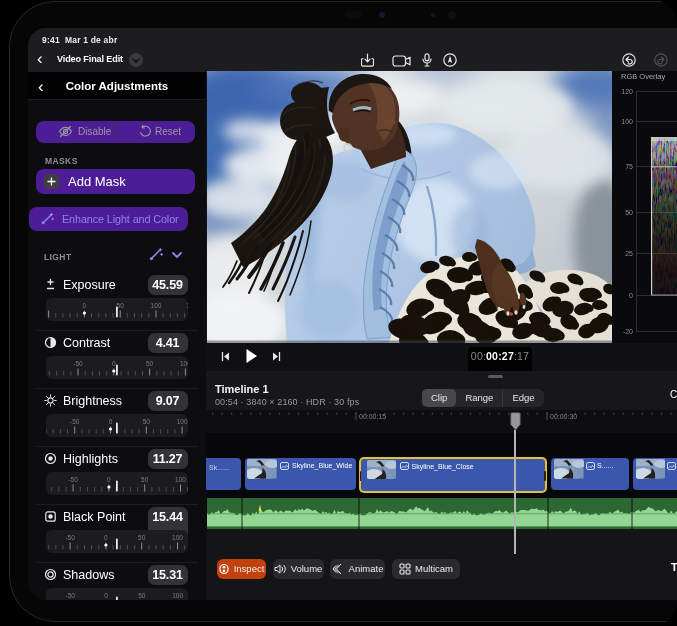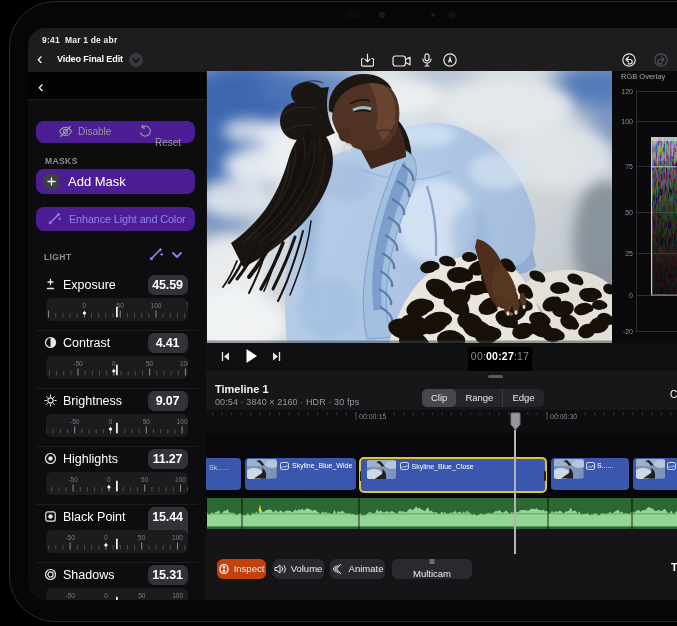--- a/index.html
+++ b/index.html
@@ -1,18 +1,18 @@
 <!DOCTYPE html>
 <html><head>
 <meta charset="utf-8">
 <style>
 * { margin:0; padding:0; box-sizing:border-box; }
 html,body { width:677px; height:626px; background:#000; overflow:hidden;
   font-family:"Liberation Sans", sans-serif; }
-#stage { position:relative; width:677px; height:626px; background:#000; overflow:hidden; }
+#stage { position:relative; width:677px; height:626px; background:#000; overflow:hidden;border-radius:24px; }
 .abs { position:absolute; }
 
 
 #device { left:9px; top:1px; width:780px; height:621px; border-radius:46px;
   background:#060607; border:1.5px solid #29292b; }
 #screen { left:28px; top:28px; width:672px; height:572px;
   border-radius:18px 0 0 18px; background:#151517; overflow:hidden; }
 
 
 
@@ -99,50 +99,51 @@
       <circle cx="7" cy="7" r="6.2"></circle>
       <path d="M4 6.5 L6.5 4 M4 6.5 L6.5 9 M4.2 6.5 H8 a2.2 2.2 0 0 1 0 4.4 H6" stroke-linecap="round" stroke-linejoin="round"></path>
     </svg>
     <svg class="abs icon" style="left:626px;top:25px;" width="14" height="14" viewBox="0 0 14 14" fill="none" stroke="#515155" stroke-width="1.2">
       <circle cx="7" cy="7" r="6.2"></circle>
       <path d="M10 6.5 L7.5 4 M10 6.5 L7.5 9 M9.8 6.5 H6 a2.2 2.2 0 0 0 0 4.4 H8" stroke-linecap="round" stroke-linejoin="round"></path>
     </svg>
 
     <div class="abs" id="panel"></div>
     <div class="abs" id="panelhead" style="left:0;top:44px;width:178px;">
+      <div class="t">Color Adjustments</div>
       <div class="abs backch" style="left:10px;top:5px;">‹</div>
     </div>
     <div id="panelbody">
 
       <div class="abs pbtn" style="left:8px;top:93px;width:159px;height:21.5px;">
         <div class="abs" style="left:79px;top:3px;width:1px;height:15px;background:#39393d;"></div>
         <svg class="abs" style="left:22px;top:4px;" width="15" height="13" viewBox="0 0 15 13" fill="none" stroke="#98989d" stroke-width="1.1">
           <path d="M1.5 6.5 C3.2 3.7 5.2 2.4 7.5 2.4 C9.8 2.4 11.8 3.7 13.5 6.5 C11.8 9.3 9.8 10.6 7.5 10.6 C5.2 10.6 3.2 9.3 1.5 6.5 Z"></path>
           <circle cx="7.5" cy="6.5" r="2.1"></circle>
           <path d="M2.5 11.5 L12.5 1.5" stroke-linecap="round"></path>
         </svg>
         <div class="abs dim" style="left:42px;top:5px;font-size:10px;">Disable</div>
         <svg class="abs" style="left:103px;top:4px;" width="12" height="13" viewBox="0 0 12 13" fill="none" stroke="#98989d" stroke-width="1.1">
           <path d="M3.2 2.2 A5 5 0 1 1 1.6 7.8" stroke-linecap="round"></path>
           <path d="M3.6 0.4 L3.2 2.6 L5.4 3.1" stroke-linecap="round" stroke-linejoin="round"></path>
         </svg>
-        <div class="abs dim" style="left:119px;top:16px;font-size:10px;">Reset</div>
+        <div class="abs dim" style="left:119px;top:5px;font-size:10px;">Reset</div>
       </div>
 
       <div class="abs seclabel" style="left:17px;top:128px;">MASKS</div>
       <div class="abs pbtn" style="left:8px;top:141px;width:159px;height:24.5px;">
         <div class="abs" style="left:8px;top:5px;width:15px;height:15px;border-radius:4px;background:#3e3e43;">
           <svg width="15" height="15" viewBox="0 0 15 15">
               <path d="M7.5 4 v7 M4 7.5 h7" stroke="#fff" stroke-width="1.3" stroke-linecap="round"></path>
             </svg>
         </div>
         <div class="abs" style="left:32px;top:5px;font-size:13px;color:#fff;">Add Mask</div>
       </div>
 
-      <div class="abs pbtn" style="left:8px;top:179px;width:159px;height:23.5px;">
+      <div class="abs pbtn" style="left:1px;top:179px;width:159px;height:23.5px;">
         <svg class="abs" style="left:11px;top:5px;" width="14" height="14" viewBox="0 0 14 14">
           <path d="M4.5 9.5 L10.5 3.5" stroke="#8d83f3" stroke-width="1.5" stroke-linecap="round"></path>
           <circle cx="3.2" cy="10.8" r="1.5" fill="#8d83f3"></circle>
           <path d="M11.5 1.2 v2.6 M10.2 2.5 h2.6 M12.8 6 v1.8 M11.9 6.9 h1.8" stroke="#8d83f3" stroke-width="1" stroke-linecap="round"></path>
         </svg>
         <div class="abs purple" style="left:33px;top:6px;font-size:10.8px;letter-spacing:-0.1px;">Enhance Light and Color</div>
       </div>
 
       <div class="abs seclabel" style="left:16px;top:224px;">LIGHT</div>
       <svg class="abs" style="left:120px;top:219px;" width="15" height="15" viewBox="0 0 14 14">
@@ -870,21 +871,21 @@
           <path d="M8 4 a3 3 0 0 1 0 4 M10 2.5 a5.5 5.5 0 0 1 0 7" stroke-linecap="round"></path>
         </svg>
         <span>Volume</span>
       </div>
       <div class="abs bbtn" style="left:124px;top:187.5px;width:55px;">
         <svg width="13" height="12" viewBox="0 0 13 12" fill="none" stroke="#ecebee" stroke-width="1">
           <path d="M9 1 L4.5 6 L9 11 M6.5 1.8 L2.8 6 L6.5 10.2 M4 2.6 L1 6 L4 9.4"></path>
         </svg>
         <span>Animate</span>
       </div>
-      <div class="abs bbtn" style="left:186px;top:187.5px;width:80px;flex-direction:column;">
+      <div class="abs bbtn" style="left:186px;top:187.5px;width:68px;">
         <svg width="12" height="12" viewBox="0 0 12 12" fill="none" stroke="#ecebee" stroke-width="1.1">
           <rect x="1" y="1" width="4" height="4" rx="1"></rect>
             <rect x="7" y="1" width="4" height="4" rx="1"></rect>
           <rect x="1" y="7" width="4" height="4" rx="1"></rect>
             <rect x="7" y="7" width="4" height="4" rx="1"></rect>
         </svg>
         <span>Multicam</span>
       </div>
       <div class="abs" style="left:465px;top:190px;font-size:11px;color:#fff;font-weight:700;">T</div>
     </div>

